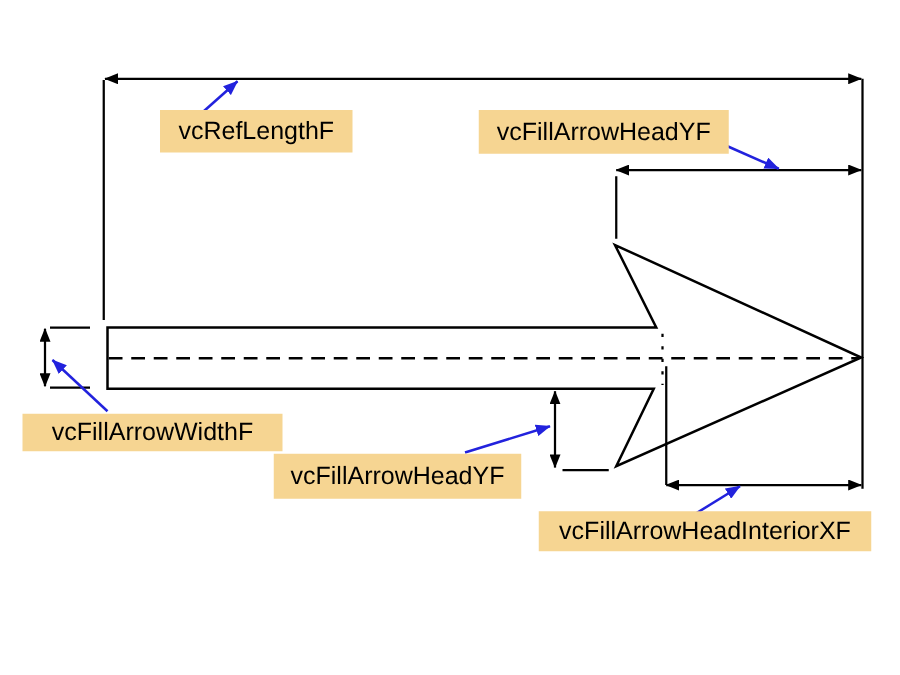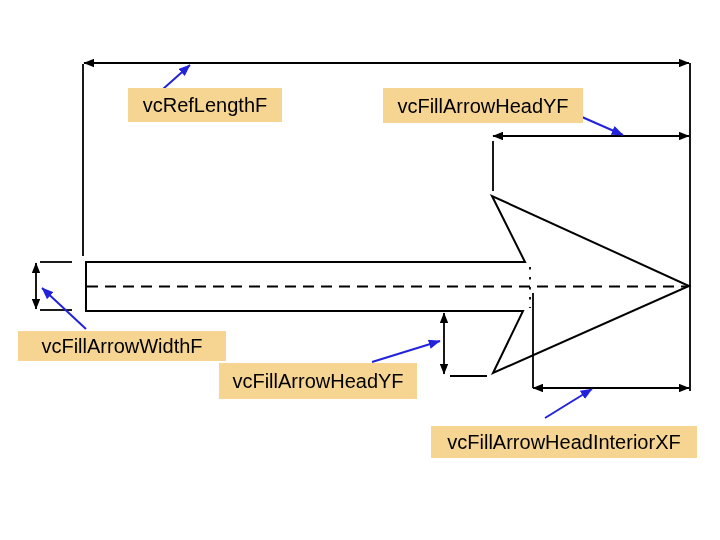--- a/index.html
+++ b/index.html
@@ -57,21 +57,21 @@
     background: var(--label-bg, #f6d592);
     color: var(--label-text, #000);
     font-size: 20px;
     line-height: 1;
     white-space: nowrap;
   }
   .lbl-ref      { left: 128px; top:  88px; width: 154px; height: 34px; }
   .lbl-headxf   { left: 383px; top:  88px; width: 200px; height: 35px; }
   .lbl-widthf   { left:  18px; top: 331px; width: 208px; height: 30px; }
   .lbl-headyf   { left: 219px; top: 363px; width: 198px; height: 36px; }
-  .lbl-interior { left: 431px; top: 426px; width: 266px; height: 32px; }
+  .lbl-interior { left: 431px; top: 409px; width: 266px; height: 32px; }
 </style>
 </head>
 <body style="background: rgb(255, 255, 255);">
 
 <div class="stage">
 
   <svg width="720" height="540" viewBox="0 0 720 540">
     <defs>
       <marker id="dimHead" viewBox="0 0 10 8" refX="9.5" refY="4" markerWidth="11" markerHeight="8.8" markerUnits="userSpaceOnUse" orient="auto-start-reverse">
         <path d="M0,0 L10,4 L0,8 Z" class="mk-black"></path>

